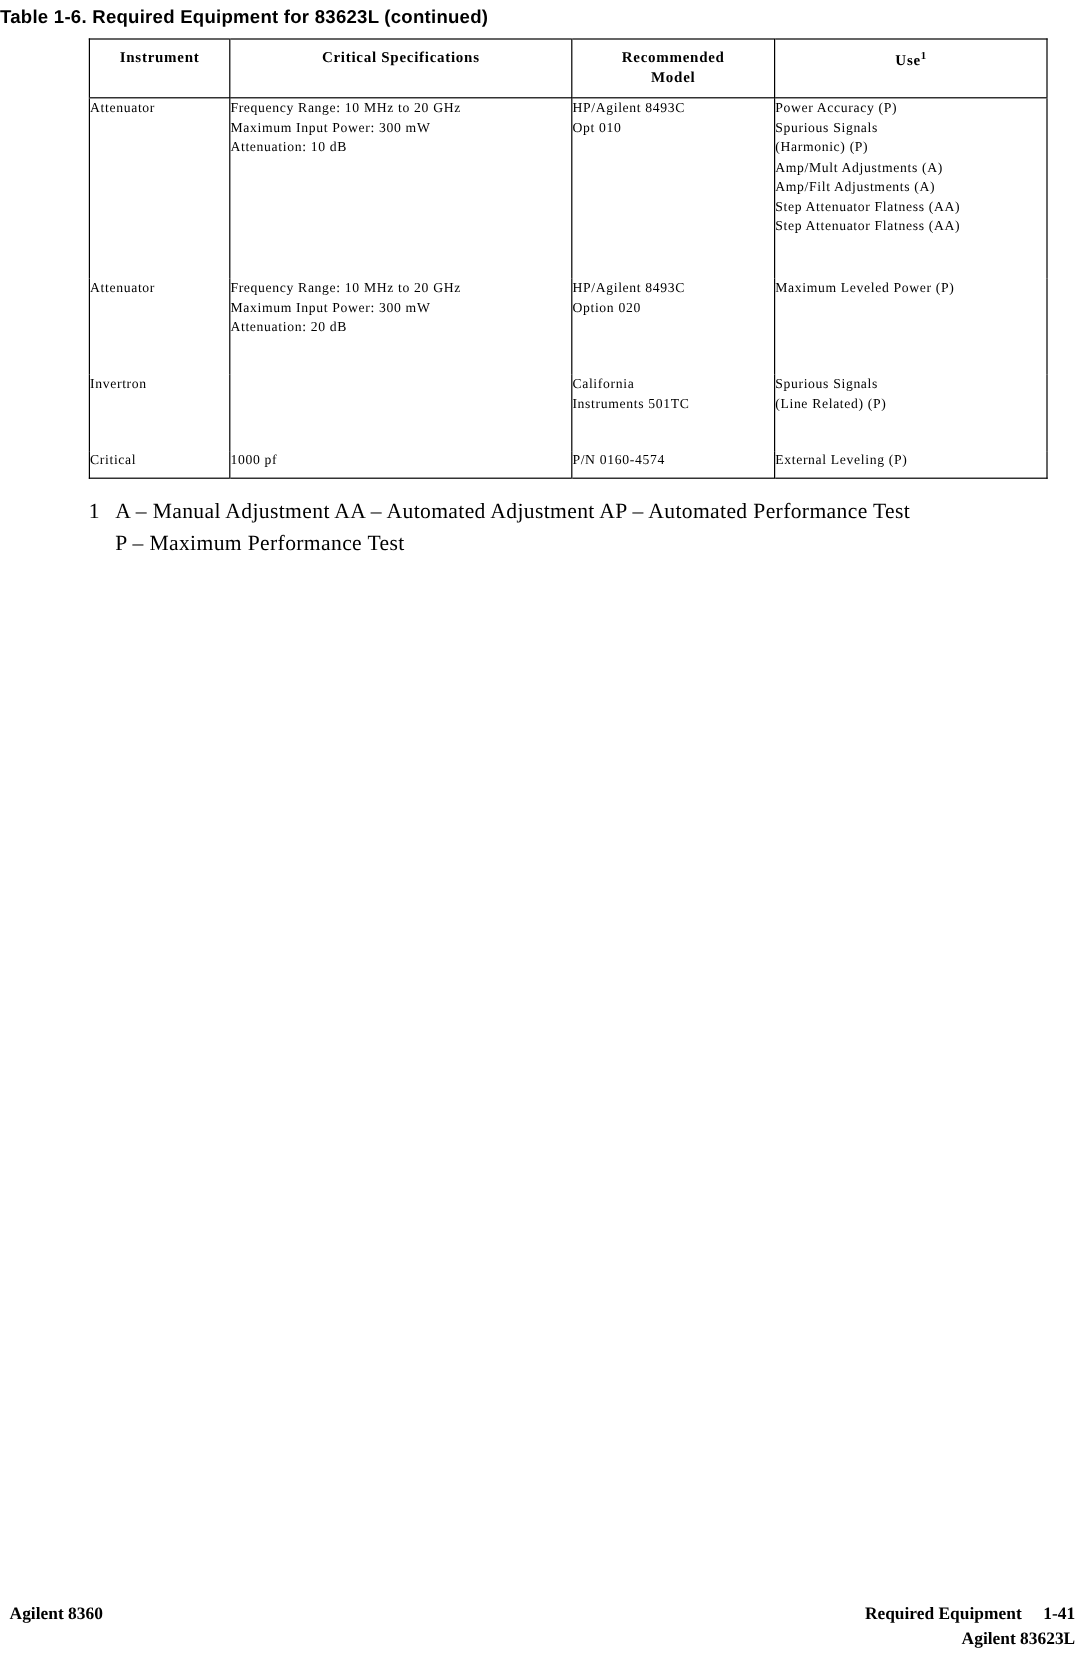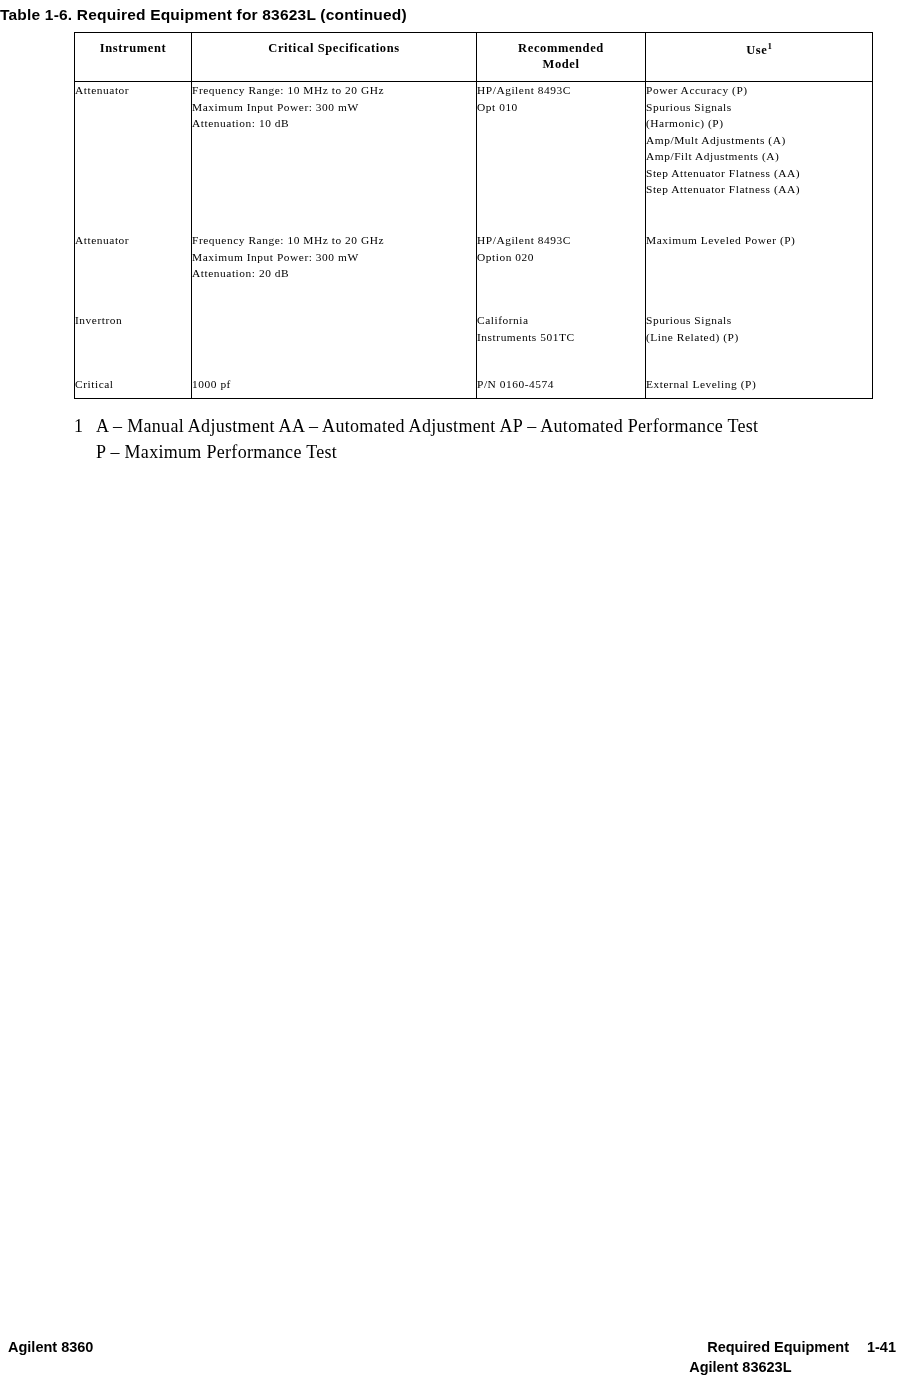--- a/index.html
+++ b/index.html
@@ -94,31 +94,32 @@
   .footnote .fn-line2 {
     display: block;
     margin-left: 22px;
   }
   .footer {
     position: absolute;
     left: 0;
     right: 0;
     bottom: 18px;
     padding: 0 10px 0 8px;
-    font-family: Liberation Sans, sans-serif;
+    font-family: Liberation Serif, serif;
     font-weight: bold;
     font-size: 14.5px;
     margin-top: 38px;
   }
   .footer-row {
     display: flex;
     justify-content: space-between;
     align-items: baseline;
   }
   .footer-right {
+    text-align: right;
   }
   .footer-right .line1 span { margin-left: 18px; }
   .footer-right .line2 { margin-top: 4px; }
 </style>
 </head>
 <body>
 
 <div class="page">
 
   <div class="table-title">Table 1-6. Required Equipment for 83623L (continued)</div>

